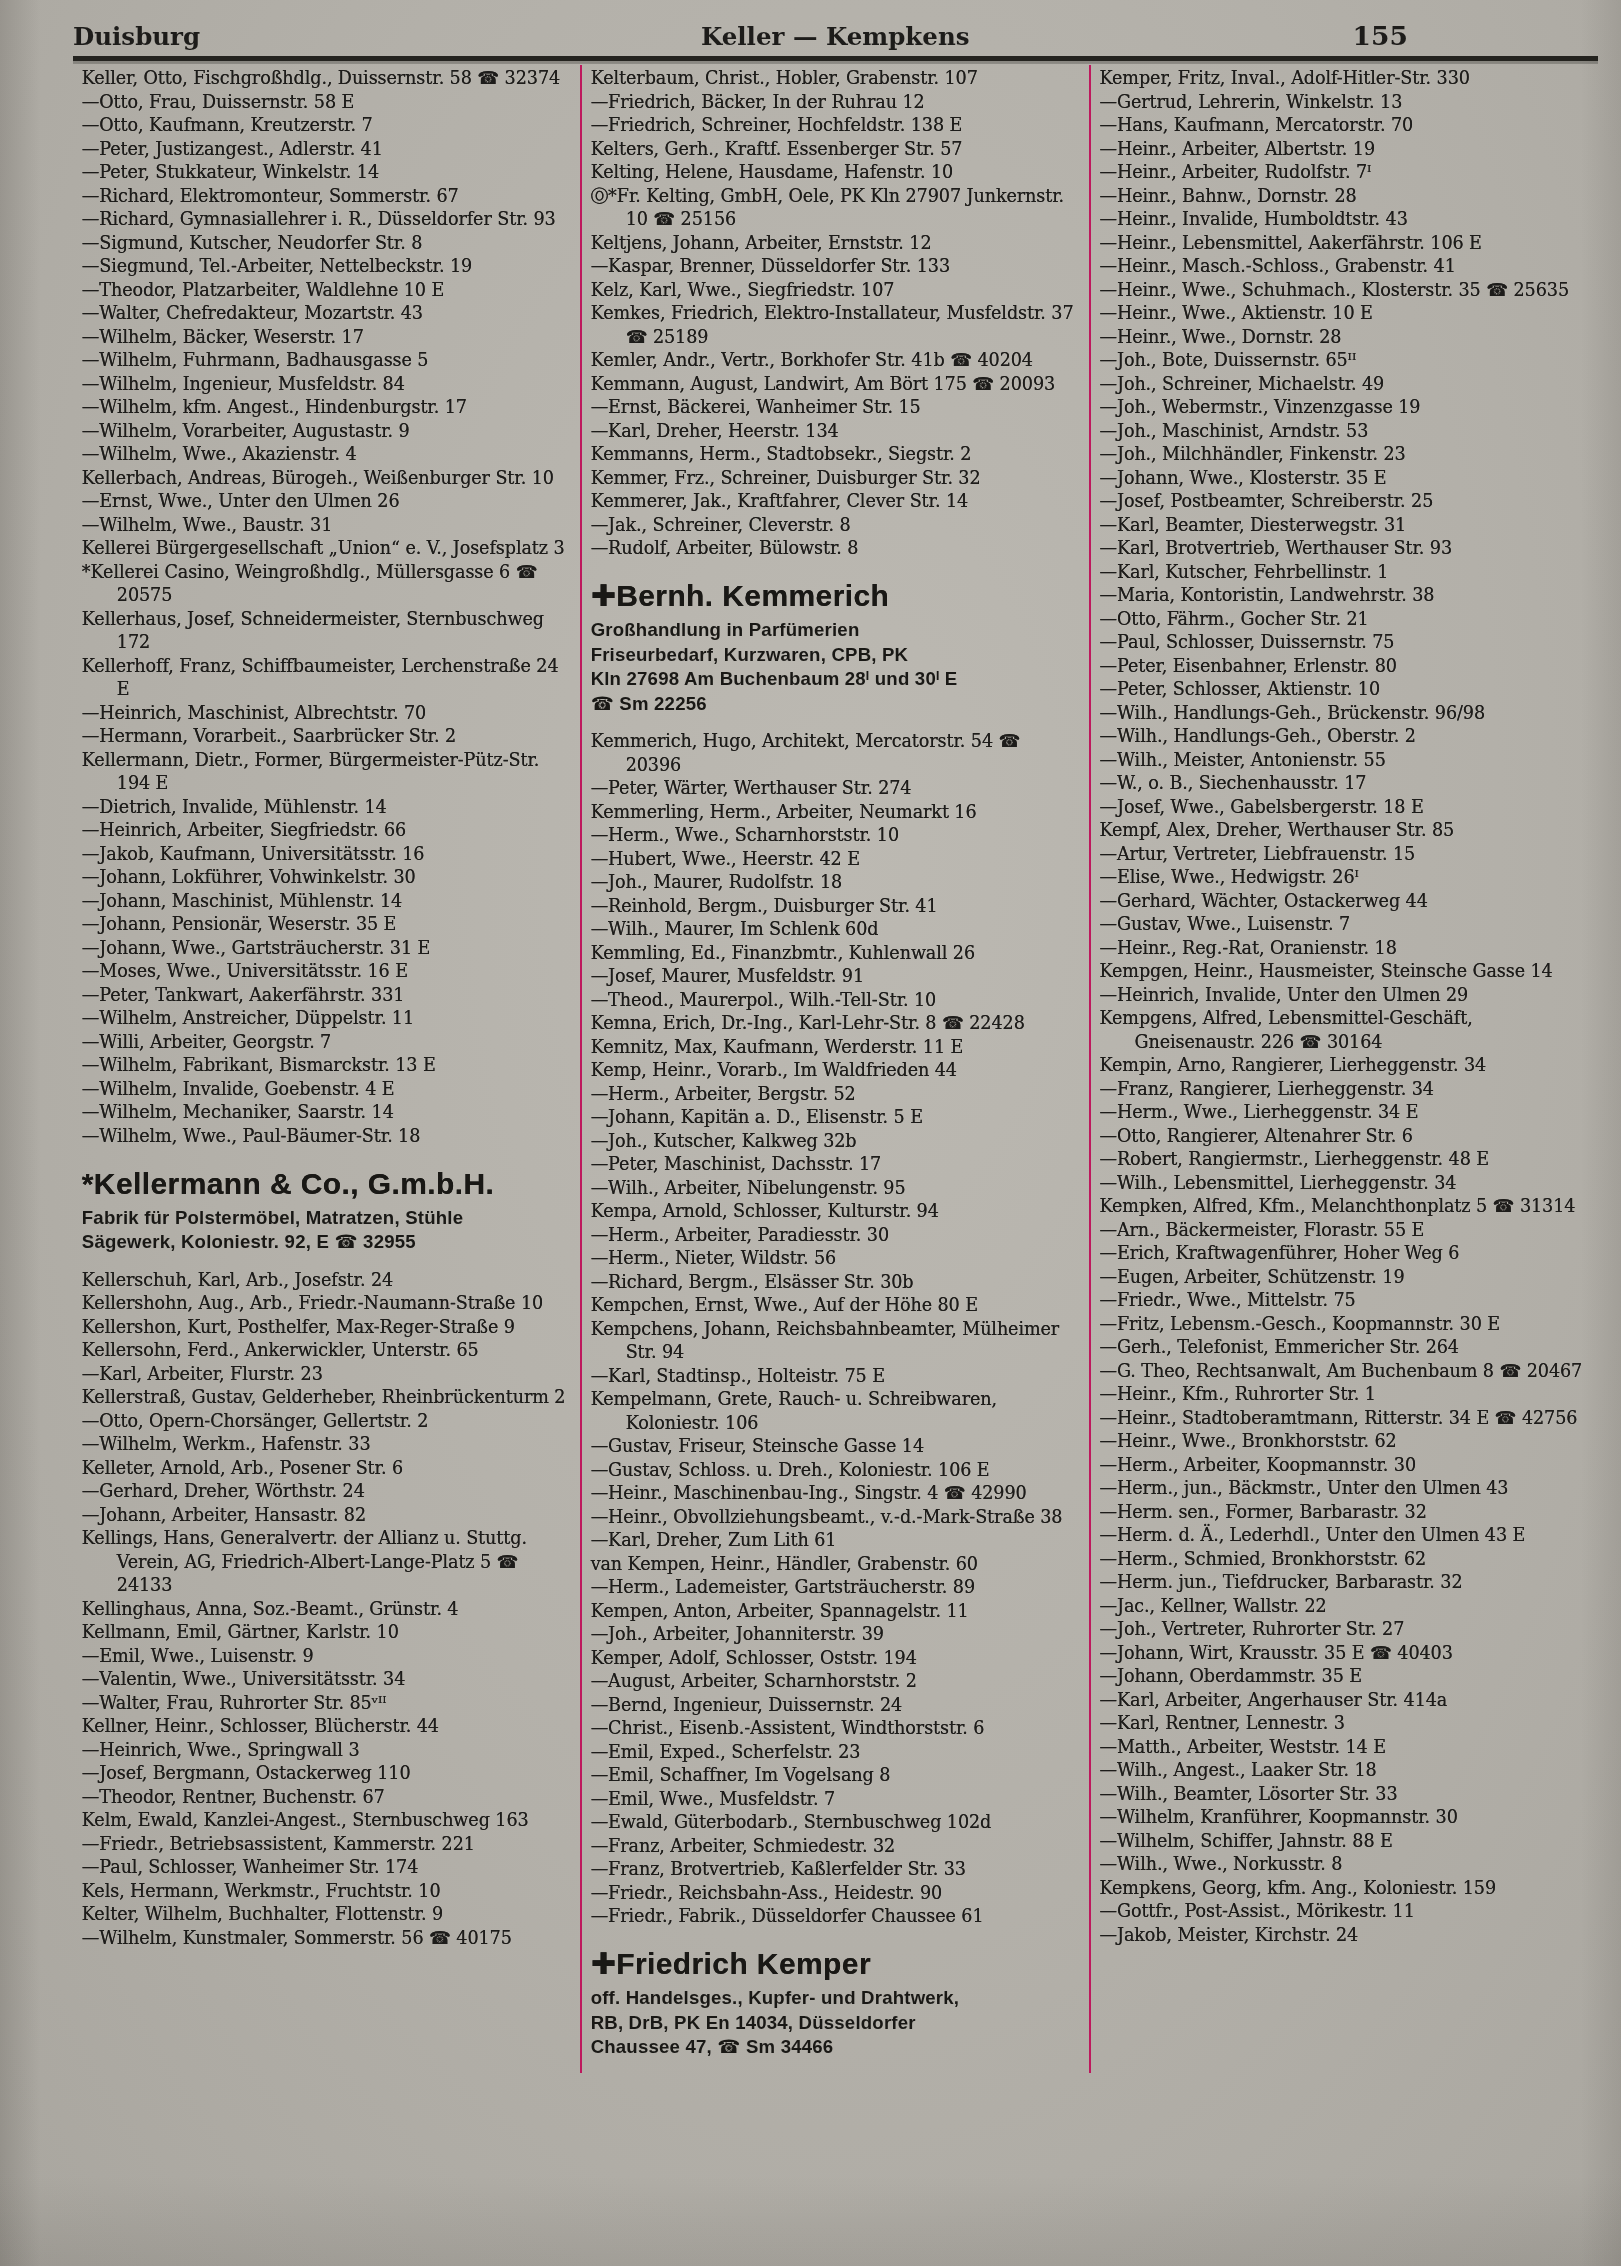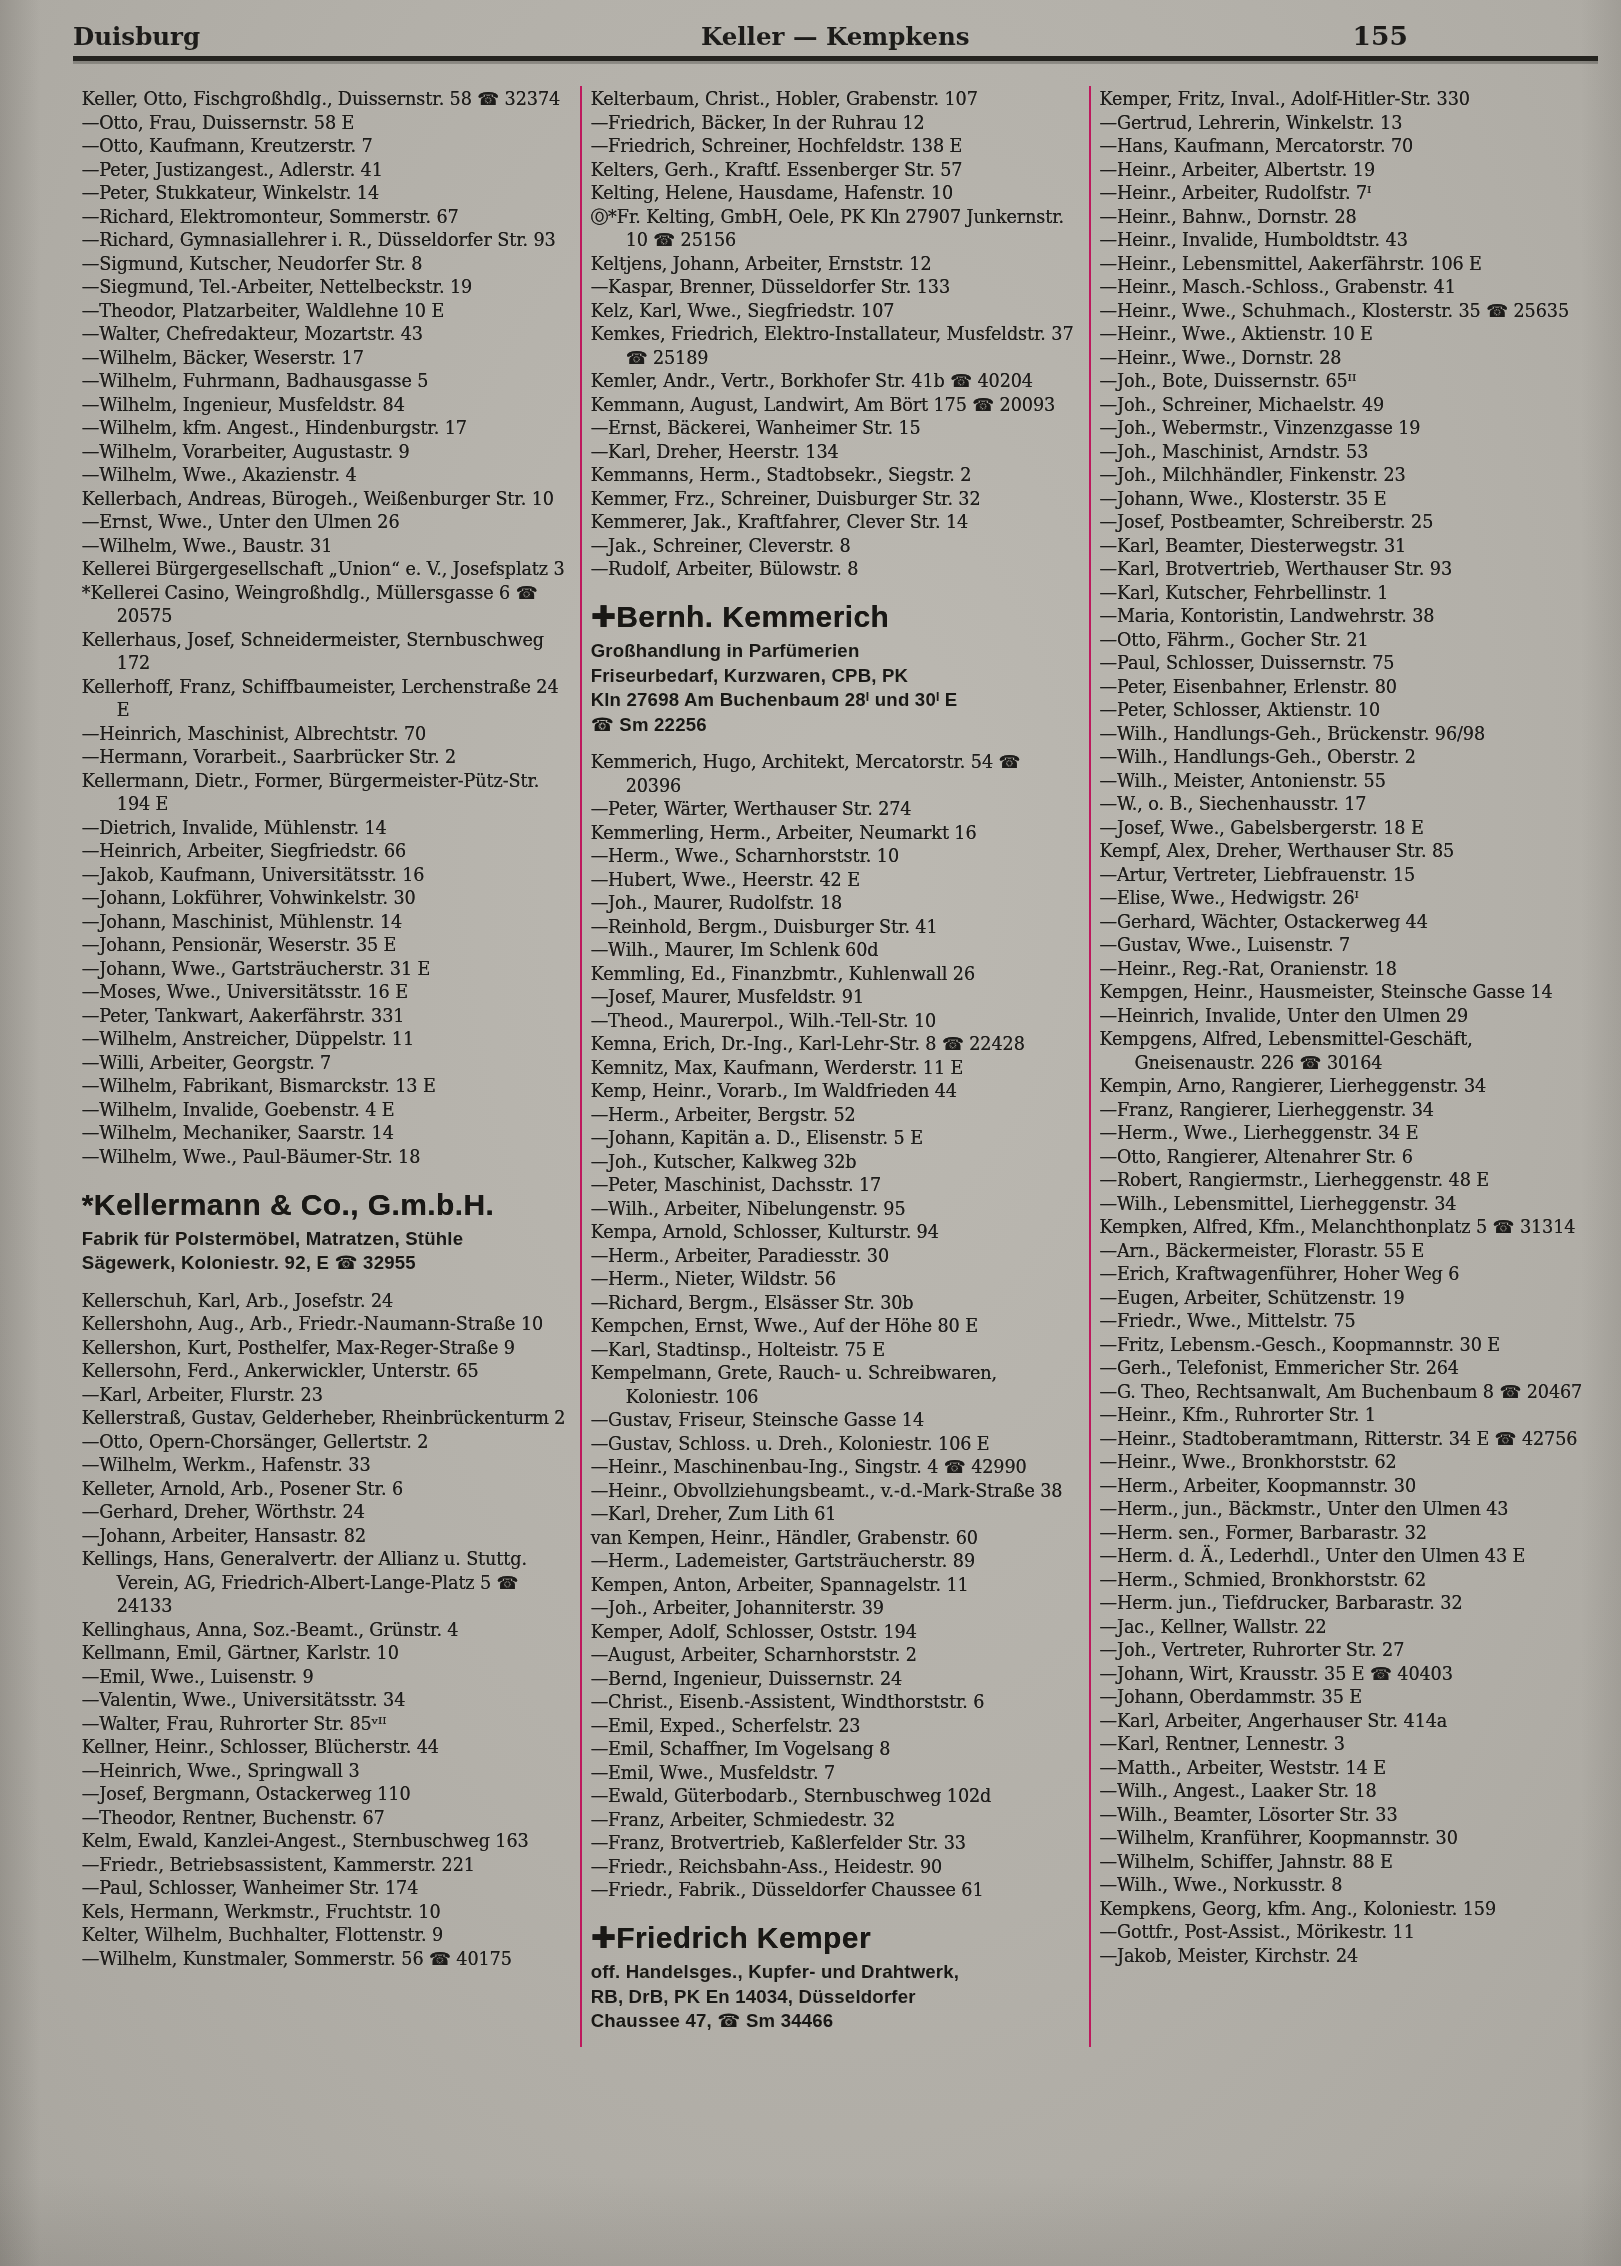--- a/index.html
+++ b/index.html
@@ -11,21 +11,21 @@
       radial-gradient(ellipse at 52% 38%, #bcb9b2 0%, #b3b0a9 55%, #a9a69f 100%);
     font-family:"DejaVu Serif","DejaVu Sans",serif;
     color:#1d1c1a;
   }
   .page{position:absolute;left:73px;top:19.6px;right:23.5px;bottom:13.7px}
   .hdr{display:flex;align-items:baseline;font-weight:bold}
   .hdr-left{font-size:24.5px;width:245px}
   .hdr-center{font-size:24.5px;flex:1;text-align:center}
   .hdr-right{font-size:26.5px;width:245px;text-align:left}
   .hdr-rule{height:4.9px;background:#24231f;margin-top:5.9px;box-shadow:0 2.9px 0 rgba(30,28,24,.28)}
-  .cols{display:flex;margin-top:25px;align-items:stretch}
+  .cols{display:flex;margin-top:4px;align-items:stretch}
   .col{flex:1 1 0;padding:2px 8.8px 0 8.8px;min-width:0}
   .col + .col{border-left:2px solid #be185d}
   .entry{
     font-size:17.6px;line-height:23.5px;letter-spacing:-0.1px;
     padding-left:35px;text-indent:-35px;
     text-shadow:0 0 0.4px rgba(25,23,20,.8);
   }
   .ad{
     text-align:left;margin:17.6px 0 13.7px 0;
     font-family:"Liberation Sans","DejaVu Sans",sans-serif;
@@ -165,20 +165,21 @@
         <div class="entry">—Herm., Arbeiter, Bergstr. 52</div>
         <div class="entry">—Johann, Kapitän a. D., Elisenstr. 5 E</div>
         <div class="entry">—Joh., Kutscher, Kalkweg 32b</div>
         <div class="entry">—Peter, Maschinist, Dachsstr. 17</div>
         <div class="entry">—Wilh., Arbeiter, Nibelungenstr. 95</div>
         <div class="entry">Kempa, Arnold, Schlosser, Kulturstr. 94</div>
         <div class="entry">—Herm., Arbeiter, Paradiesstr. 30</div>
         <div class="entry">—Herm., Nieter, Wildstr. 56</div>
         <div class="entry">—Richard, Bergm., Elsässer Str. 30b</div>
         <div class="entry">Kempchen, Ernst, Wwe., Auf der Höhe 80 E</div>
+        <div class="entry">Kempchens, Johann, Reichsbahnbeamter, Mülheimer Str. 94</div>
         <div class="entry">—Karl, Stadtinsp., Holteistr. 75 E</div>
         <div class="entry">Kempelmann, Grete, Rauch- u. Schreibwaren, Koloniestr. 106</div>
         <div class="entry">—Gustav, Friseur, Steinsche Gasse 14</div>
         <div class="entry">—Gustav, Schloss. u. Dreh., Koloniestr. 106 E</div>
         <div class="entry">—Heinr., Maschinenbau-Ing., Singstr. 4 ☎ 42990</div>
         <div class="entry">—Heinr., Obvollziehungsbeamt., v.-d.-Mark-Straße 38</div>
         <div class="entry">—Karl, Dreher, Zum Lith 61</div>
         <div class="entry">van Kempen, Heinr., Händler, Grabenstr. 60</div>
         <div class="entry">—Herm., Lademeister, Gartsträucherstr. 89</div>
         <div class="entry">Kempen, Anton, Arbeiter, Spannagelstr. 11</div>

